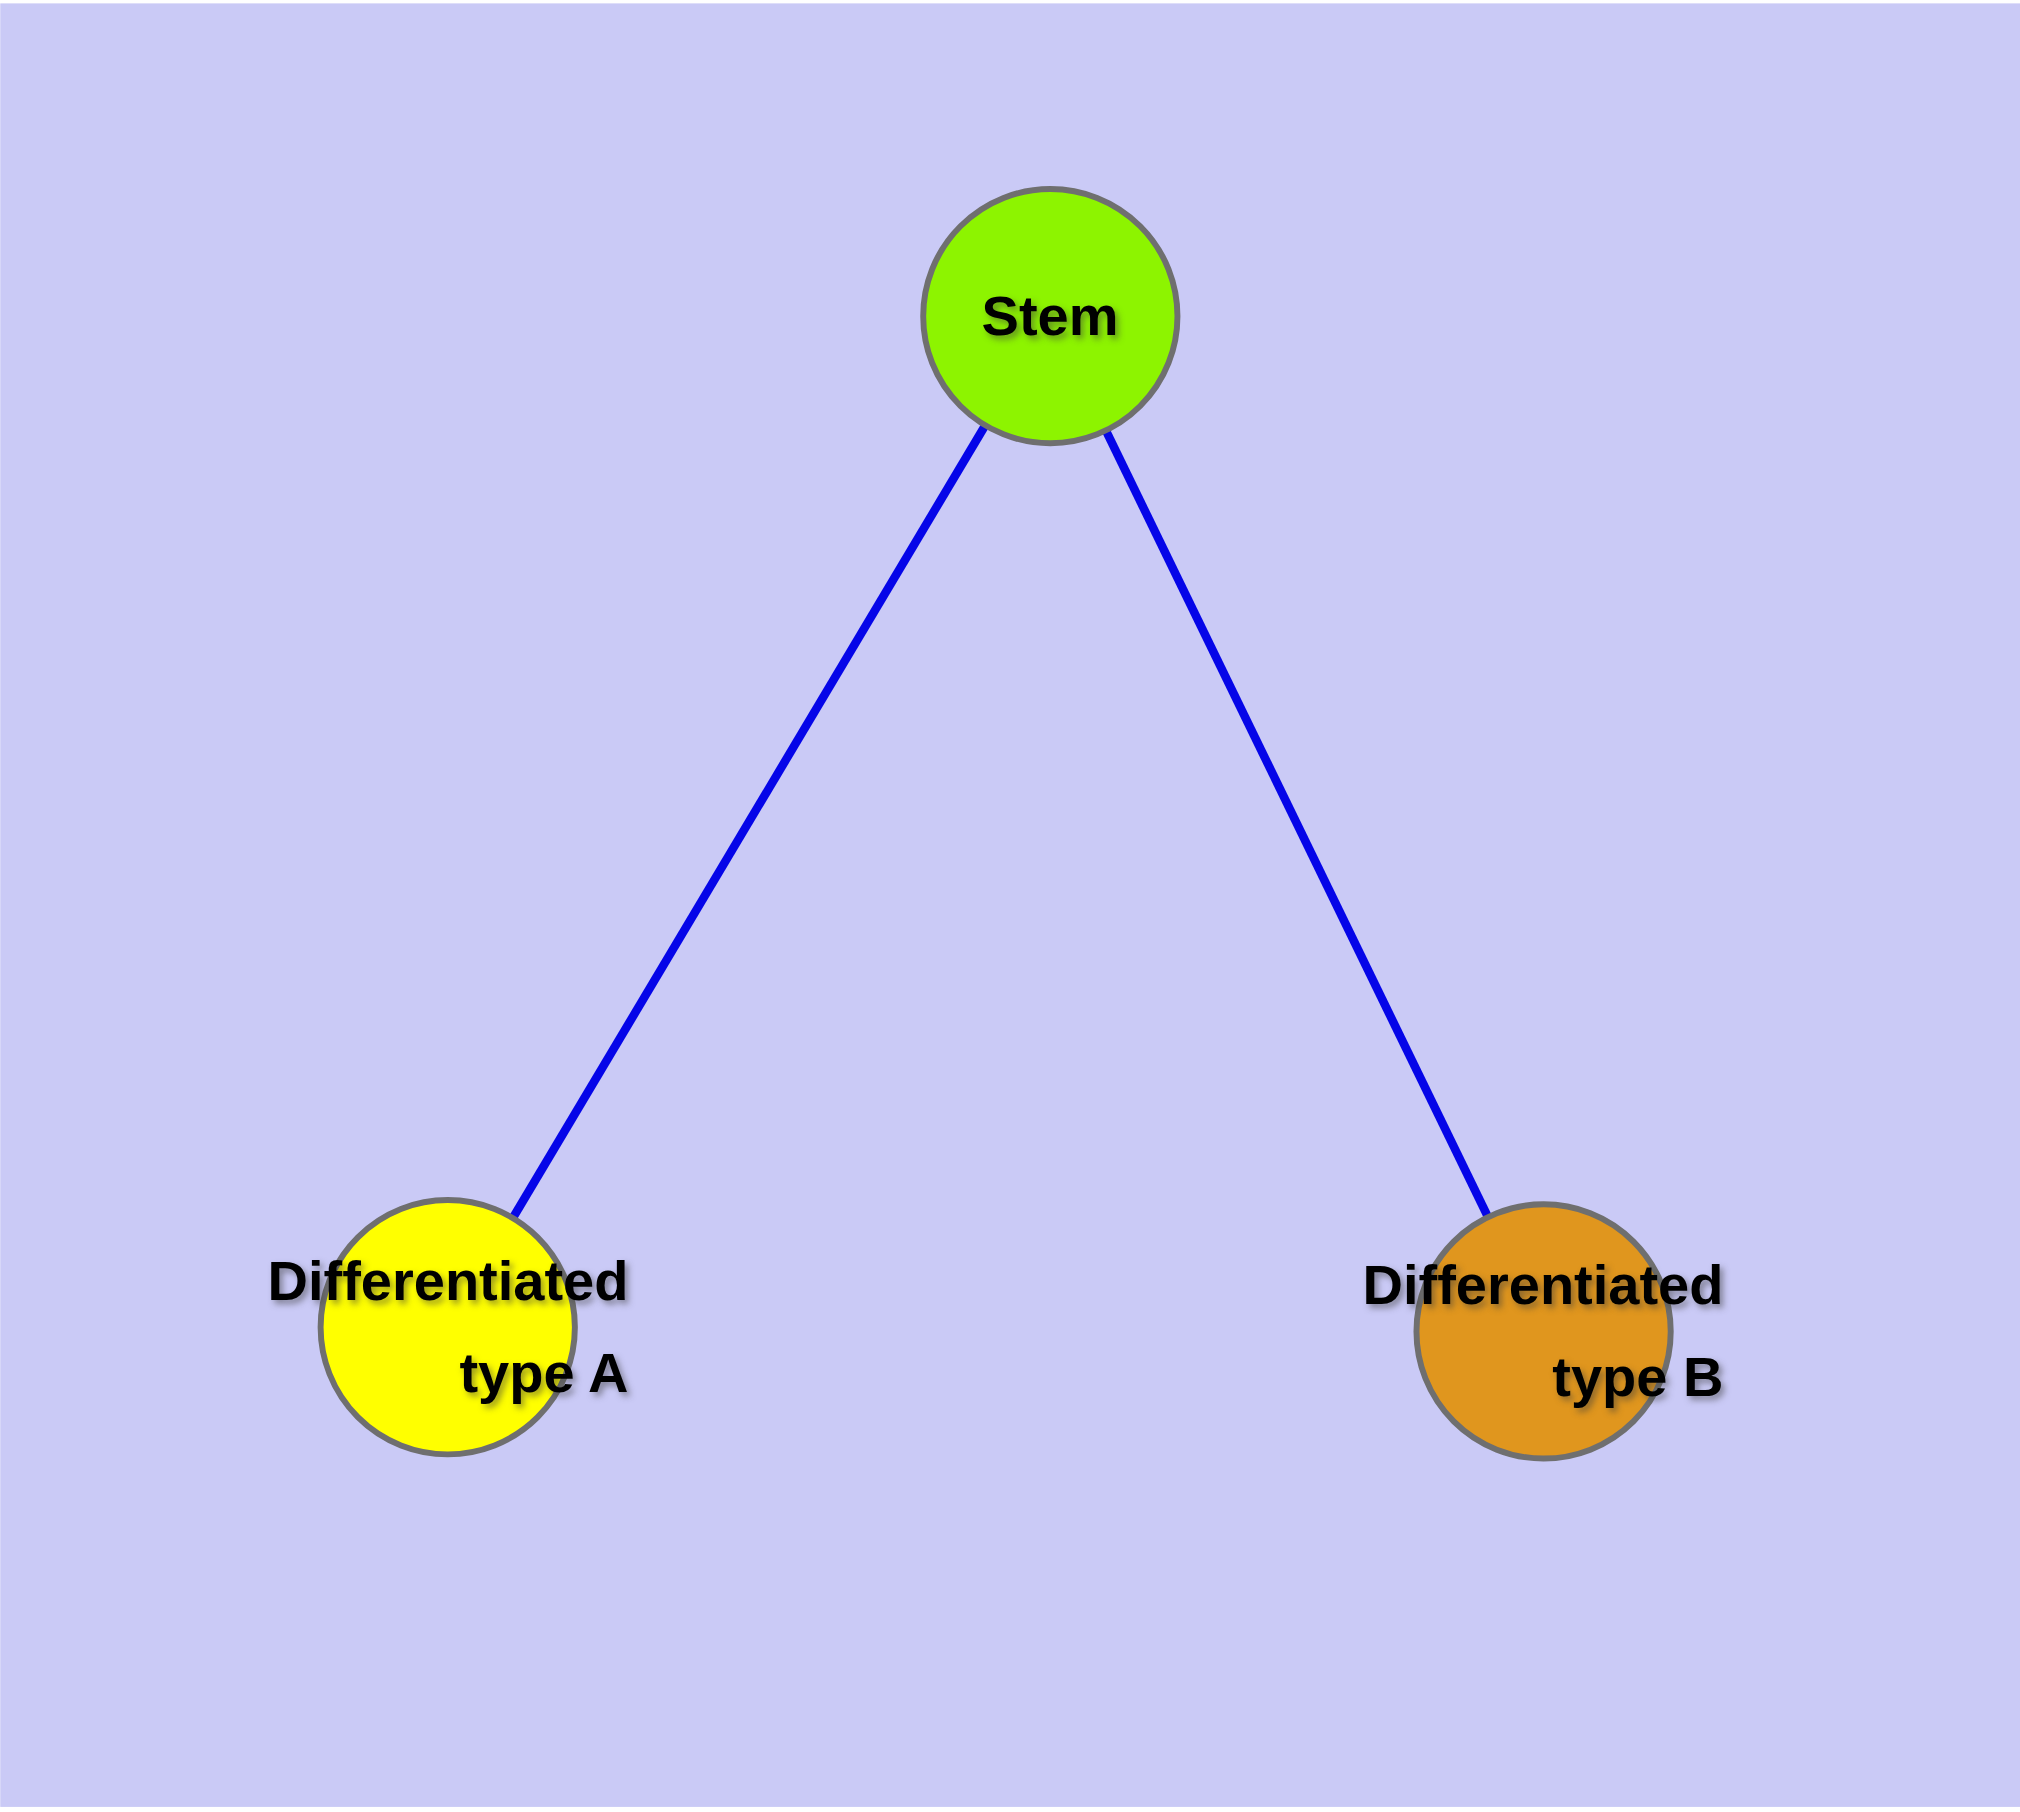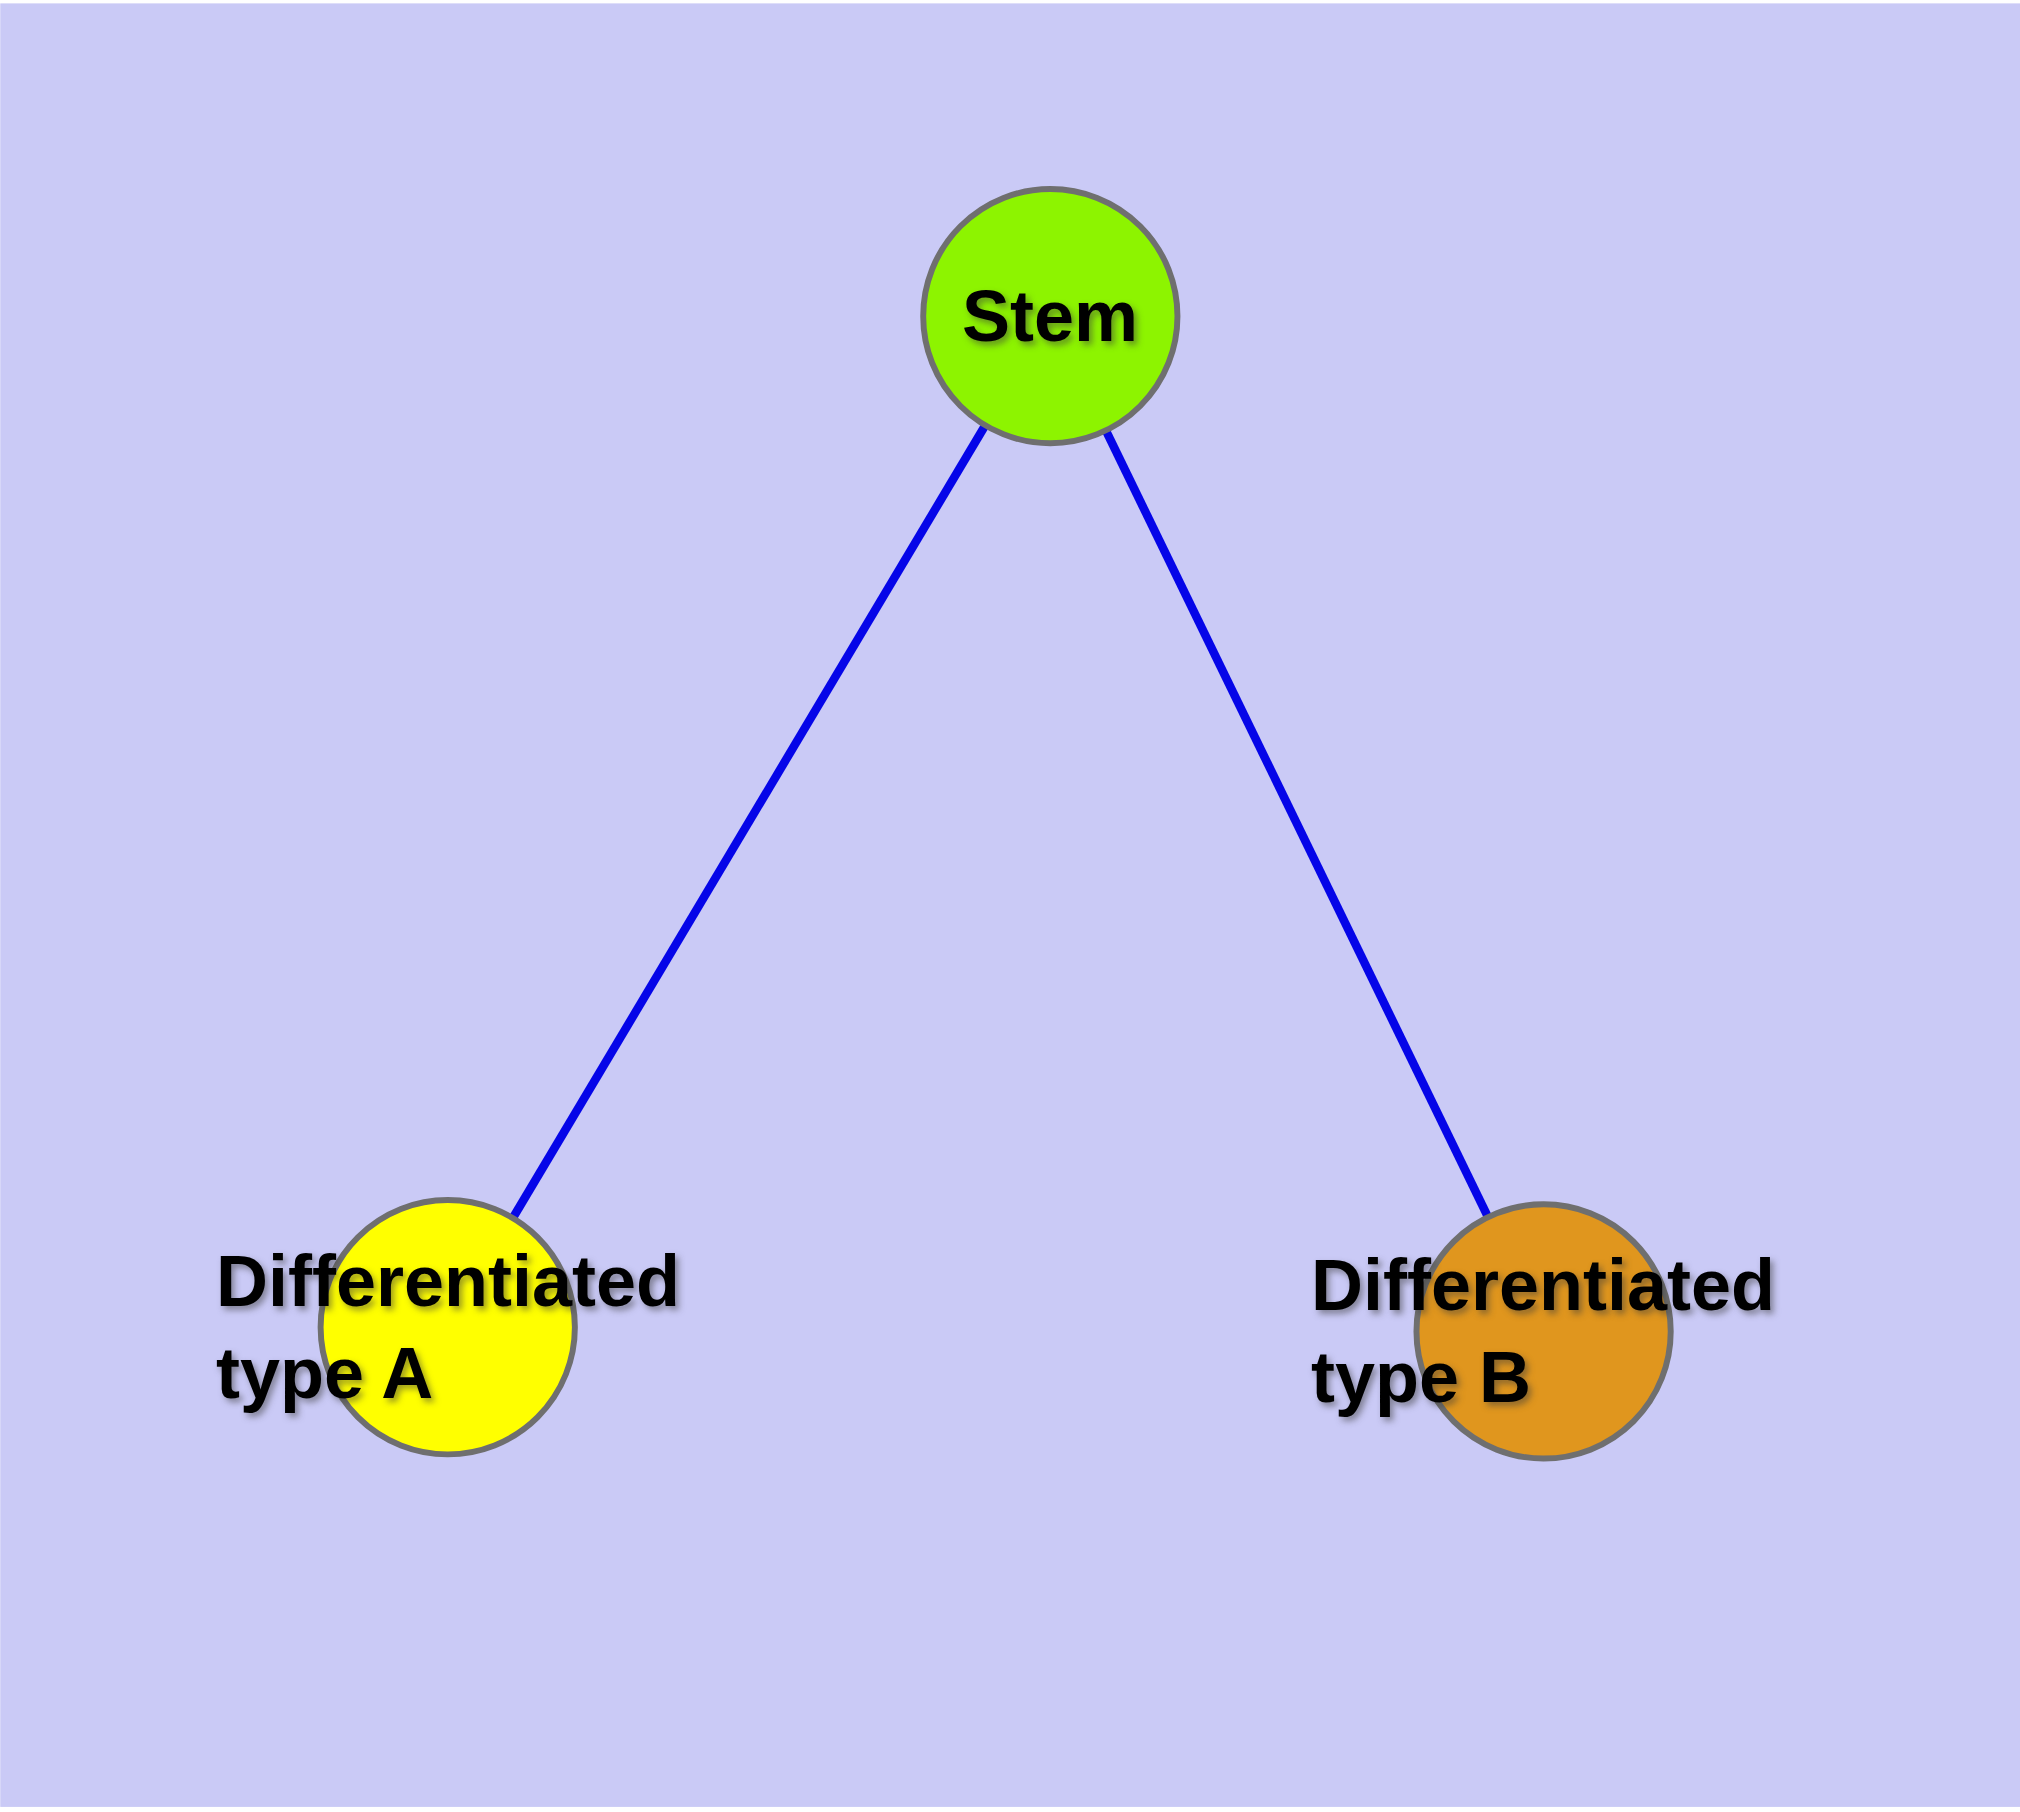--- a/index.html
+++ b/index.html
@@ -26,23 +26,23 @@
     position: absolute;
     left: 0;
     top: 0;
     width: 2021px;
     height: 1812px;
     pointer-events: none;
   }
   .node-label {
     position: absolute;
     transform: translate(-50%, -50%);
-    text-align: left;
+    text-align: right;
     font-weight: bold;
-    font-size: 72px;
+    font-size: 56px;
     line-height: 92px;
     color: #000000;
     white-space: pre-line;
     text-shadow: 3.4px 4.2px 6px rgba(60, 60, 60, 0.5);
   }
 </style>
 </head>
 <body>
 
 <svg id="graph-svg" viewBox="0 0 2384 2138" xmlns="http://www.w3.org/2000/svg">

